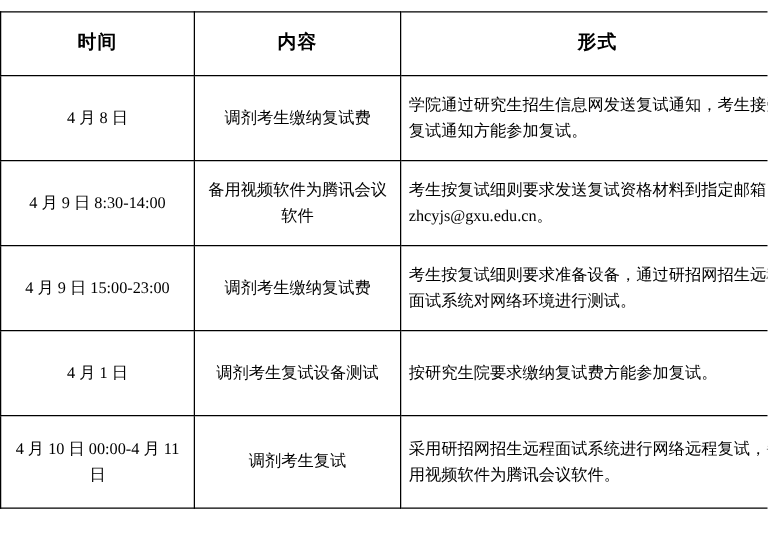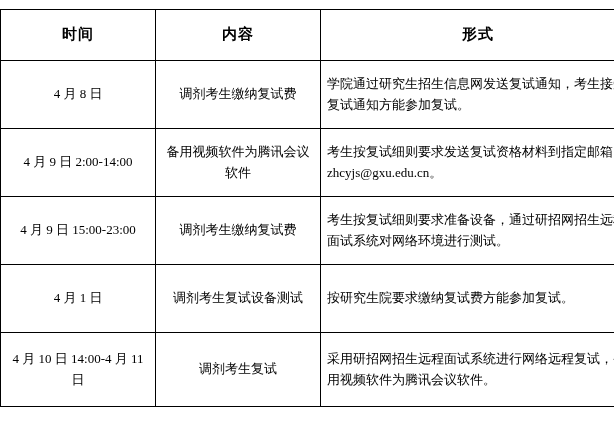--- a/index.html
+++ b/index.html
@@ -64,33 +64,33 @@
       <th class="col-form">形式</th>
     </tr>
   </thead>
   <tbody>
     <tr>
       <td class="cell-time">4 月 8 日</td>
       <td class="cell-content">调剂考生缴纳复试费</td>
       <td class="cell-form">学院通过研究生招生信息网发送复试通知，考生接受复试通知方能参加复试。</td>
     </tr>
     <tr>
-      <td class="cell-time">4 月 9 日 2:00-14:00</td>
+      <td class="cell-time">4 月 9 日 8:30-14:00</td>
       <td class="cell-content">备用视频软件为腾讯会议软件</td>
       <td class="cell-form">考生按复试细则要求发送复试资格材料到指定邮箱：zhcyjs@gxu.edu.cn。</td>
     </tr>
     <tr>
       <td class="cell-time">4 月 9 日 15:00-23:00</td>
       <td class="cell-content">调剂考生缴纳复试费</td>
       <td class="cell-form">考生按复试细则要求准备设备，通过研招网招生远程面试系统对网络环境进行测试。</td>
     </tr>
     <tr>
       <td class="cell-time">4 月 1 日</td>
       <td class="cell-content">调剂考生复试设备测试</td>
       <td class="cell-form">按研究生院要求缴纳复试费方能参加复试。</td>
     </tr>
     <tr class="tall">
-      <td class="cell-time">4 月 10 日 14:00-4 月 11 日</td>
+      <td class="cell-time">4 月 10 日 00:00-4 月 11 日</td>
       <td class="cell-content">调剂考生复试</td>
       <td class="cell-form">采用研招网招生远程面试系统进行网络远程复试，备用视频软件为腾讯会议软件。</td>
     </tr>
   </tbody>
 </table>
 
 </body></html>

